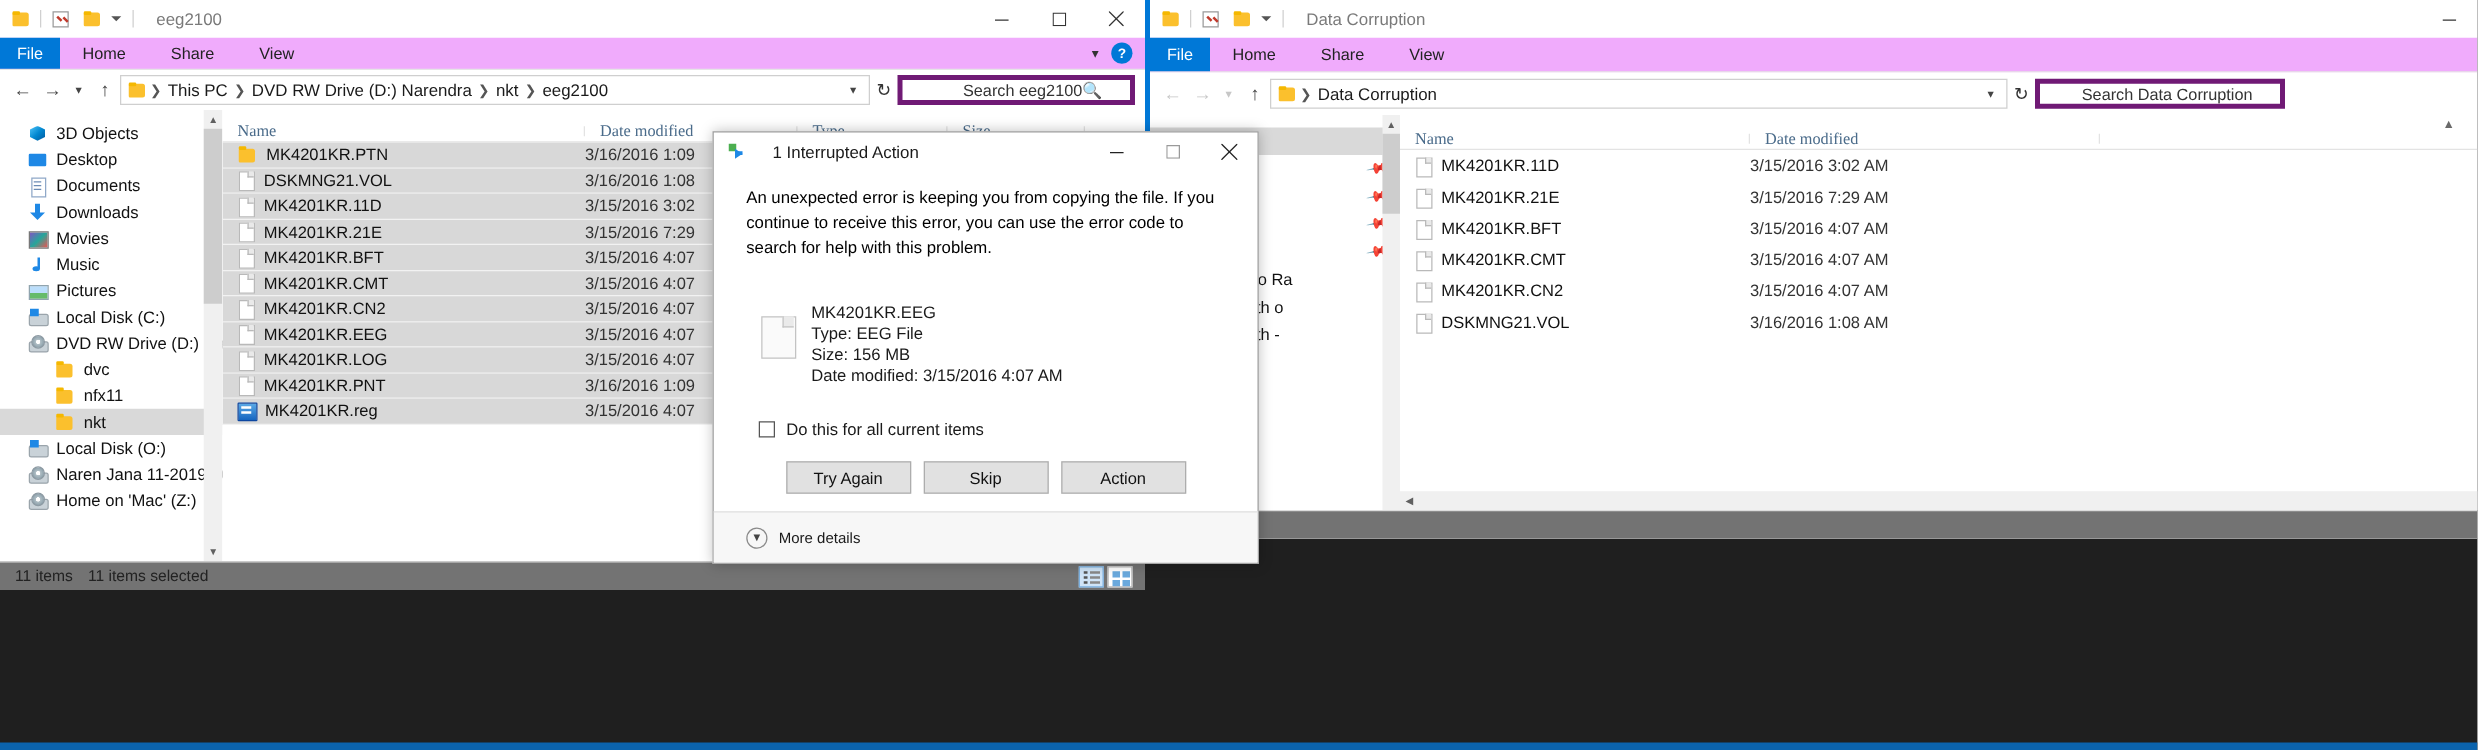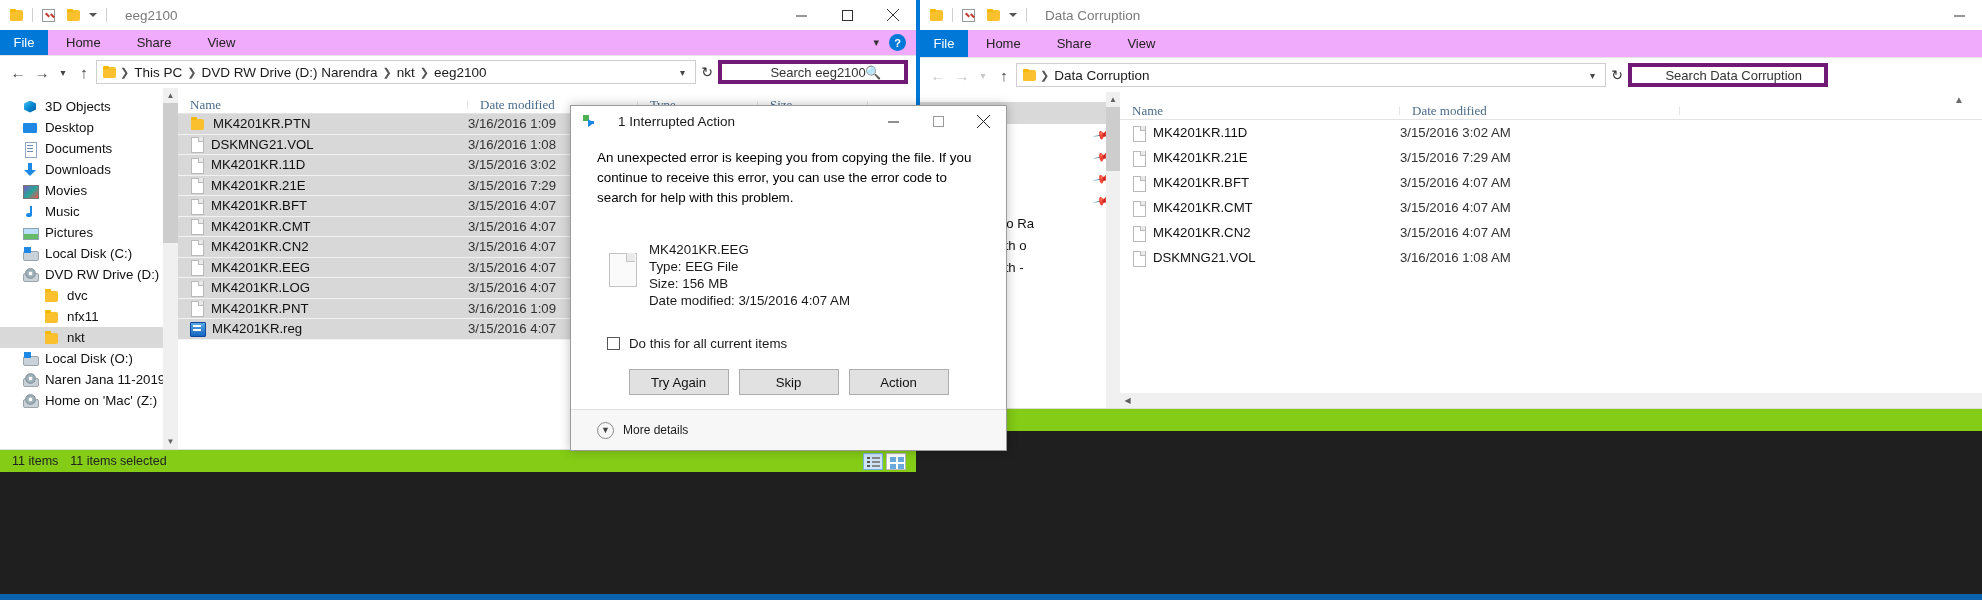--- a/index.html
+++ b/index.html
@@ -154,21 +154,21 @@
   
   .vscroll{position:absolute;right:0;top:0;bottom:0;width:15px;background:#f0f0f0;}
   .vscroll .arrow{height:15px;display:flex;align-items:center;justify-content:center;
     color:#606060;font-size:8px;}
   .vscroll .thumb{position:absolute;left:0;width:15px;background:#cdcdcd;}
   .hscroll{position:absolute;left:0;right:0;bottom:0;height:15px;background:#f0f0f0;display:flex;}
   .hscroll .arrow{width:15px;display:flex;align-items:center;justify-content:center;
     color:#606060;font-size:8px;}
 
   
-  .statusbar{position:absolute;left:0;right:0;bottom:0;height:23px;background:#84cc16;
+  .statusbar{position:absolute;left:0;right:0;bottom:0;height:23px;background:#737373;
     border-top:1px solid #dcdcdc;display:flex;align-items:center;font-size:12.5px;color:#222;}
   .st-item{padding-left:12px;white-space:nowrap;}
   .viewbtns{margin-left:auto;display:flex;gap:3px;padding-right:10px;}
   .vb{width:20px;height:17px;border:1px solid #b9b9b9;background:#fff;position:relative;}
   .vb.active{background:#cfe4f7;border-color:#7ab0e0;}
   .vb.details::before{content:"";position:absolute;left:3px;top:3px;width:3px;height:2px;background:#555;
     box-shadow:0 4px 0 #555,0 8px 0 #555;}
   .vb.details::after{content:"";position:absolute;left:8px;top:3px;width:8px;height:2px;background:#888;
     box-shadow:0 4px 0 #888,0 8px 0 #888;}
   .vb.icons::before{content:"";position:absolute;left:3px;top:3px;width:6px;height:5px;background:#6aa9dd;

